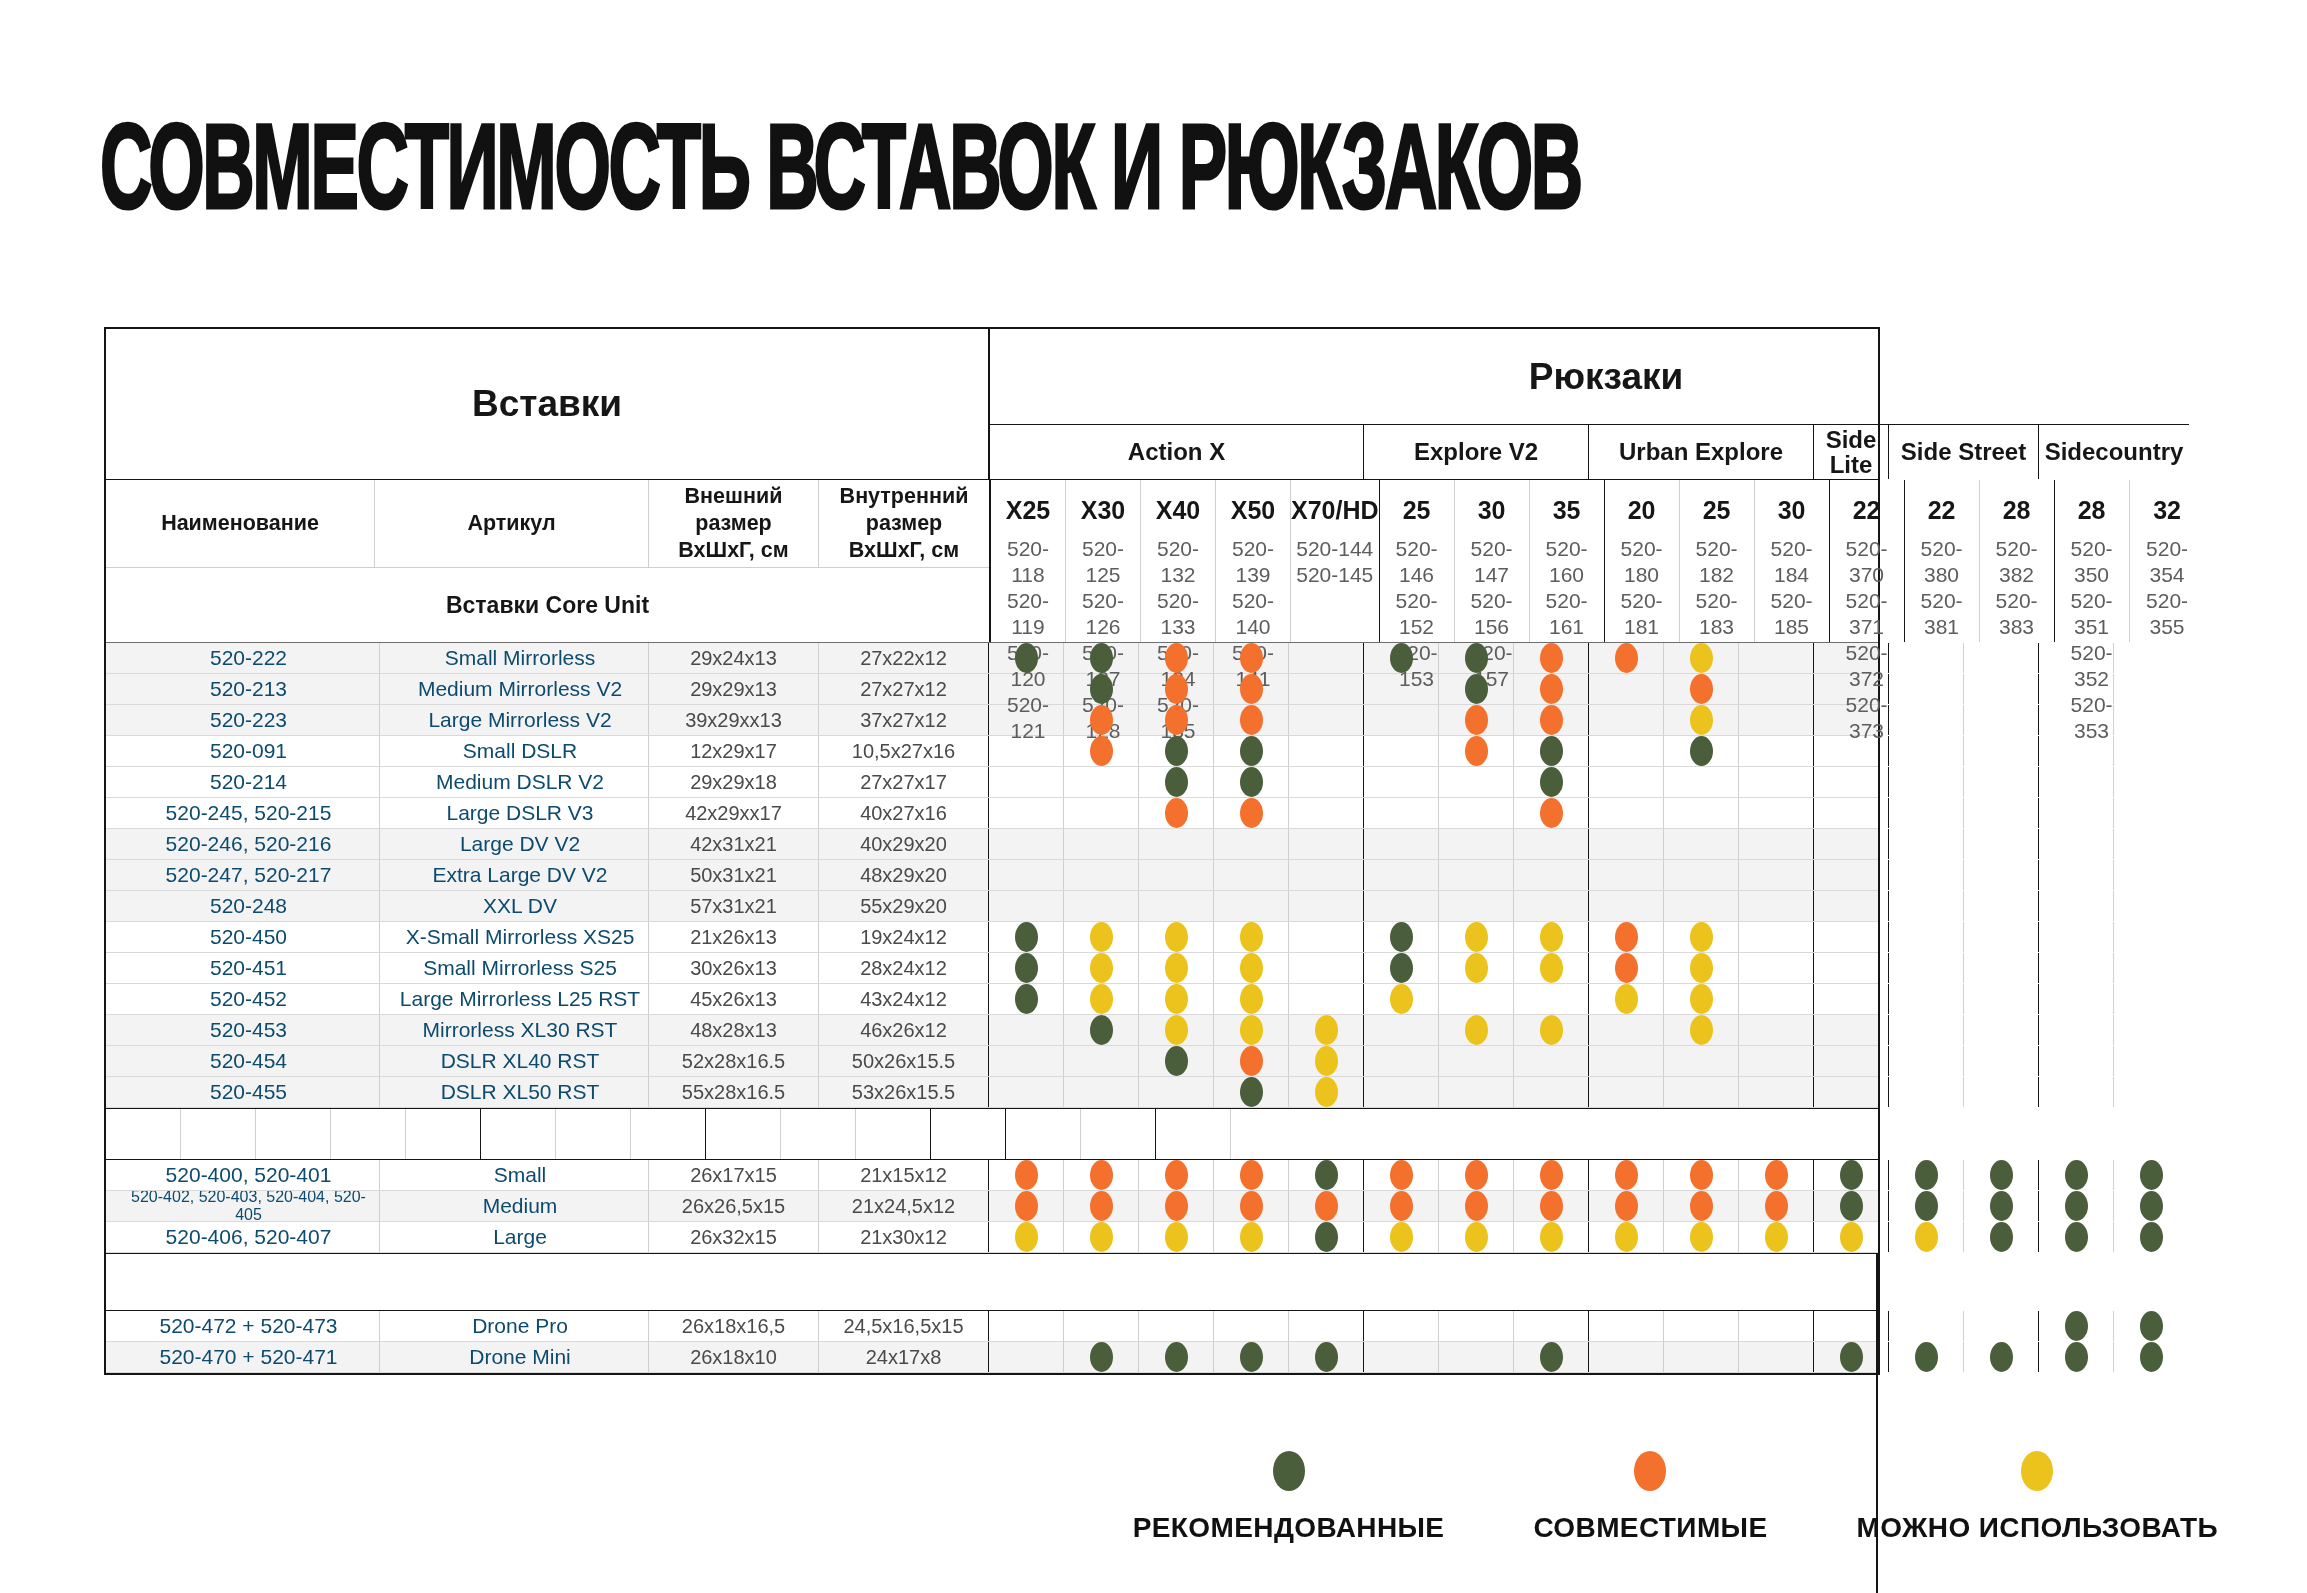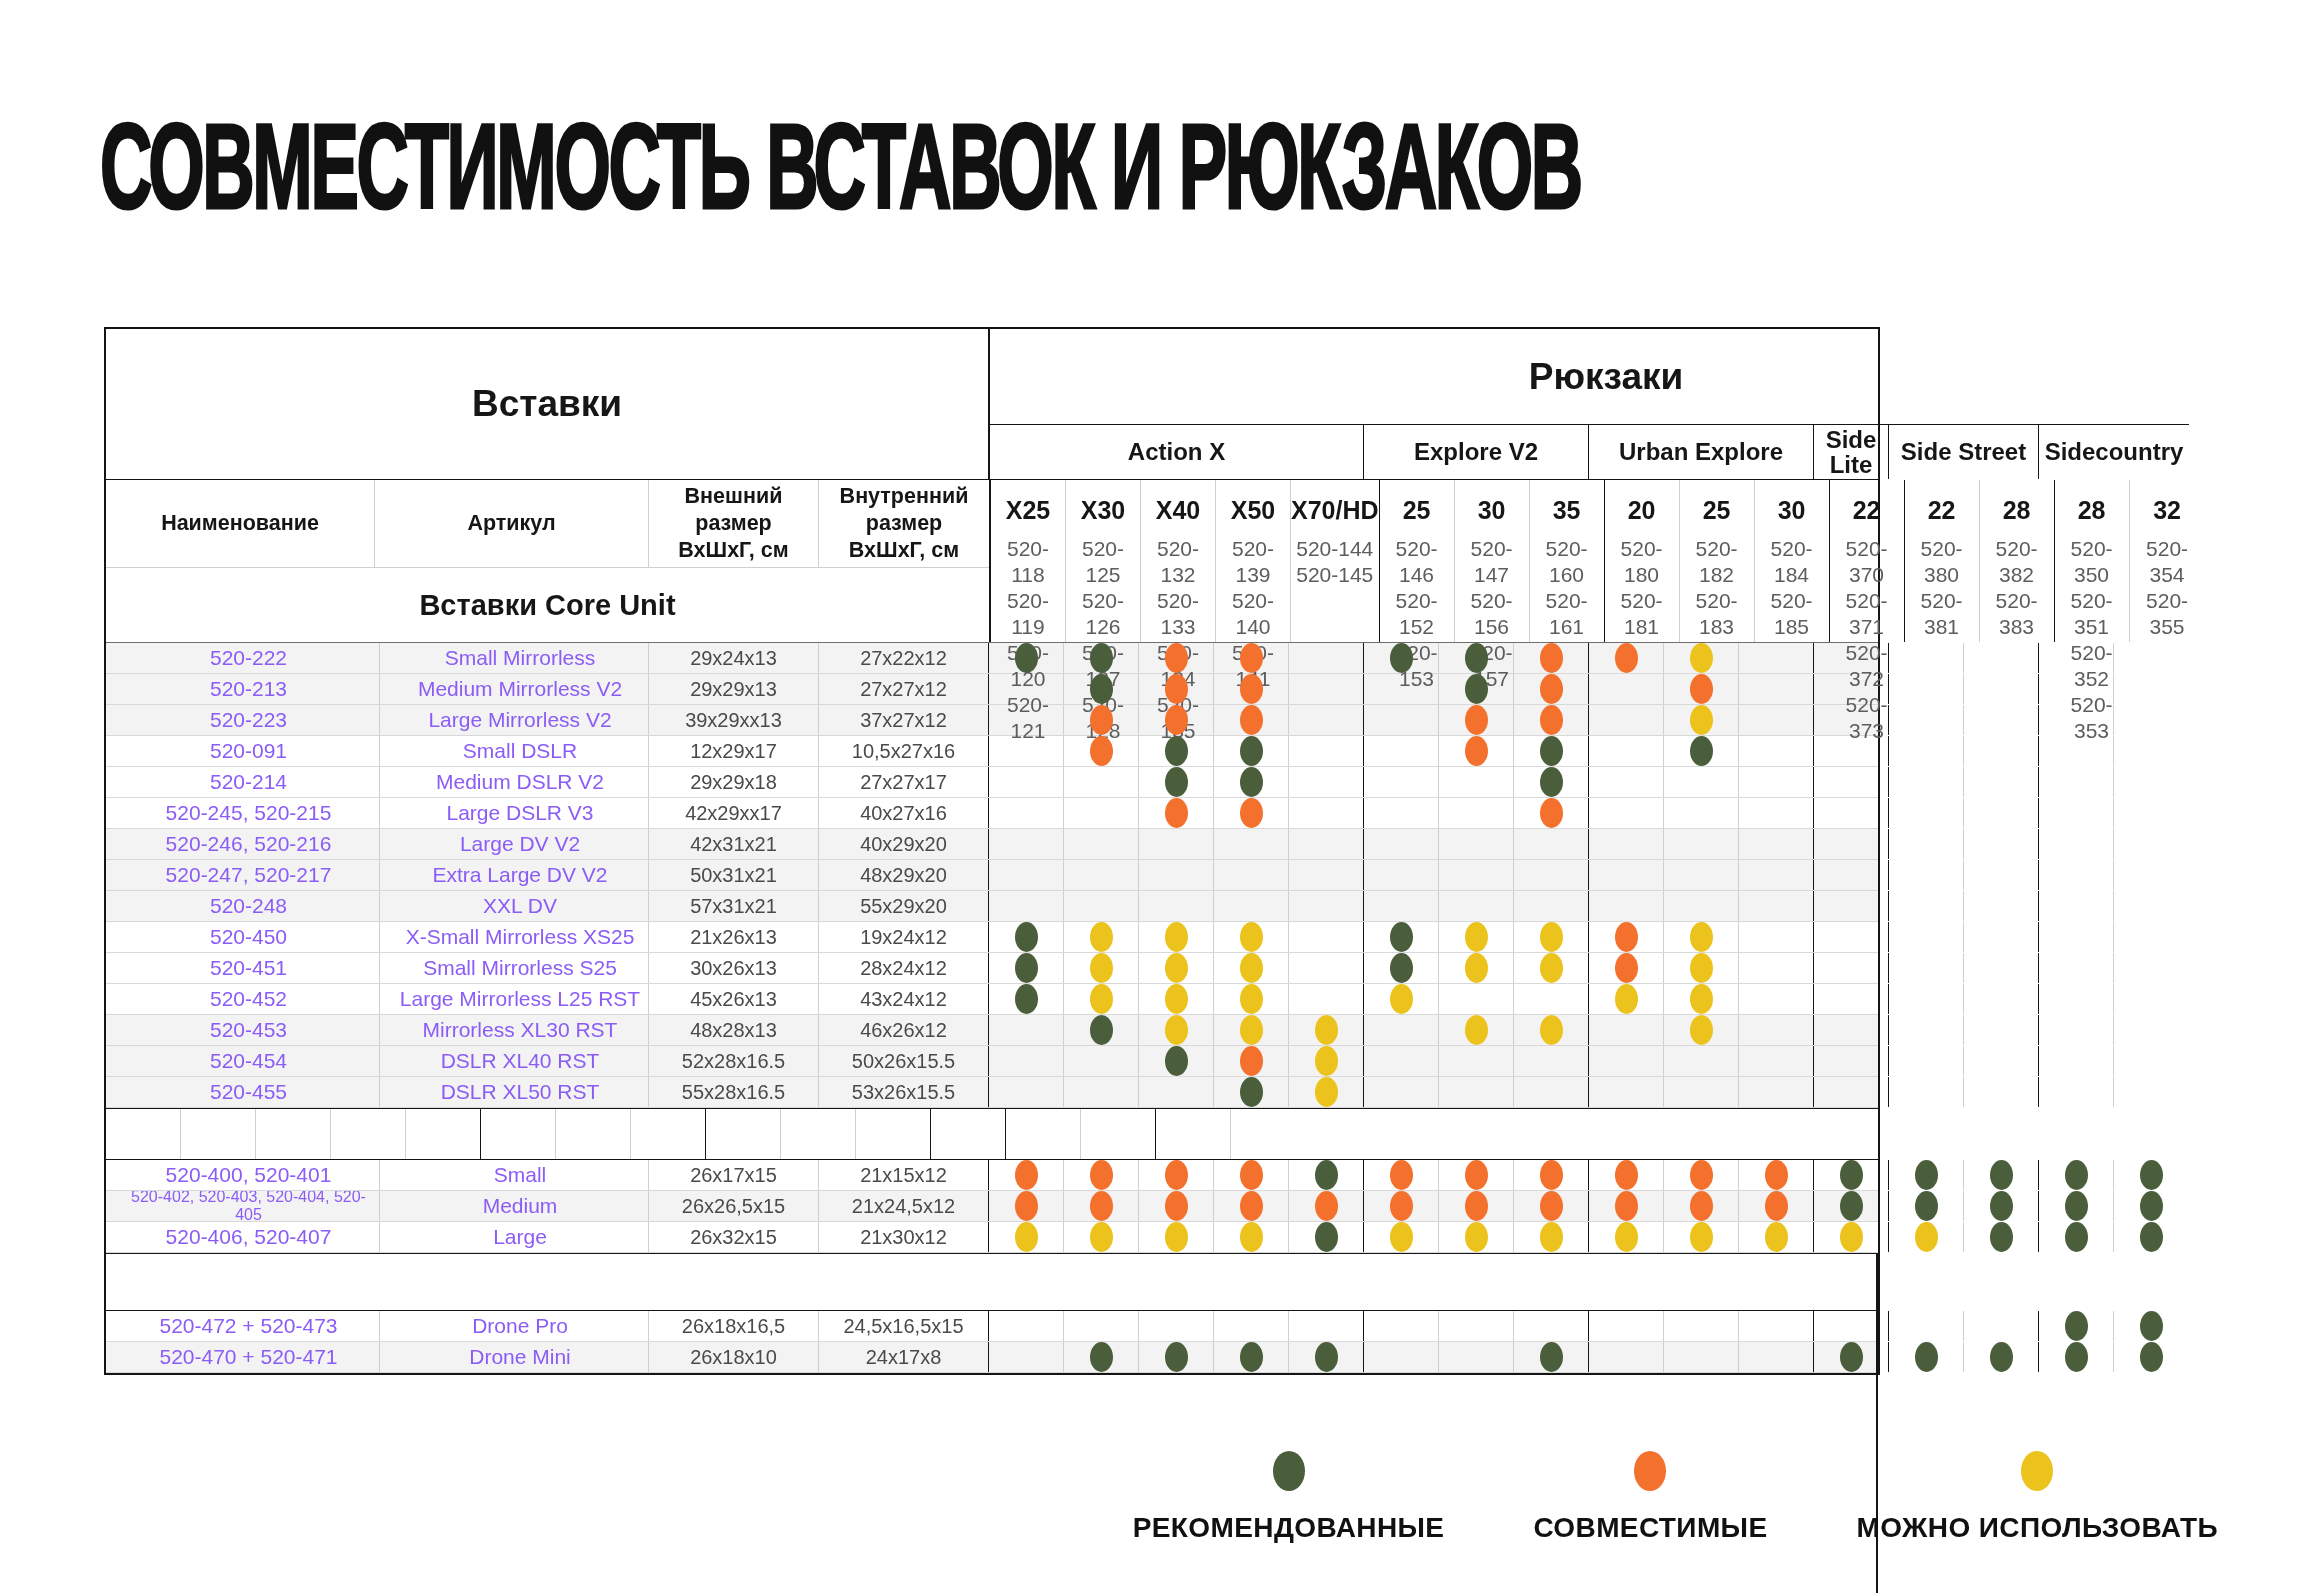--- a/index.html
+++ b/index.html
@@ -34,30 +34,30 @@
          font-size:37px;font-weight:700;border-bottom:1.6px solid #151515;padding-left:33px;}
   .groups{flex:1;display:flex;}
   .gcell{display:flex;align-items:center;justify-content:center;font-size:24px;font-weight:700;
          border-right:0.8px solid #cfcfcf;line-height:1.05;text-align:center;padding:0 4.8px;}
   
   .h2{height:163px;border-bottom:1.6px solid #6e6e6e;}
   .lhead{flex:0 0 884px;display:flex;flex-direction:column;border-right:2.4px solid #151515;}
   .lhrow{height:88px;display:flex;border-bottom:0.8px solid #cfcfcf;}
   .lhrow .c{font-weight:700;font-size:21.5px;line-height:1.25;padding:0 11px;}
   .coreband{flex:1;display:flex;align-items:center;justify-content:center;
-            font-size:29px;font-weight:700;}
+            font-size:23px;font-weight:700;}
   .models{flex:1;display:flex;}
   .mcell{display:flex;flex-direction:column;align-items:center;border-right:0.8px solid #cfcfcf;
          padding-top:16px;}
   .mname{font-size:25px;font-weight:700;margin-bottom:11px;}
   .marts{font-size:21px;color:#5d5d5d;line-height:1.24;text-align:center;}
   
   .drow{height:31px;border-bottom:0.8px solid #d9d9d9;}
   .drow.stripe{background:#f3f3f3;}
-  .acell,.ncell{font-size:21px;color:#8b5cf6;padding-left:12px;}
+  .acell,.ncell{font-size:21px;color:#0c4a6e;padding-left:12px;}
   .scell{font-size:20px;color:#4a4a4a;}
   .dot{width:23px;height:30px;border-radius:50%;}
   .dR{background:var(--cR);} .dC{background:var(--cC);} .dU{background:var(--cU);}
   
   .band{border-top:1.6px solid #151515;border-bottom:1.6px solid #151515;}
   .bandL{flex:0 0 884px;display:flex;align-items:center;justify-content:center;
          font-size:23px;font-weight:700;border-right:2.4px solid #151515;}
   
   .legend{position:absolute;top:1451px;right:89px;display:flex;gap:89px;align-items:center;}
   .litem{display:flex;align-items:center;gap:21px;flex-direction:column;}

